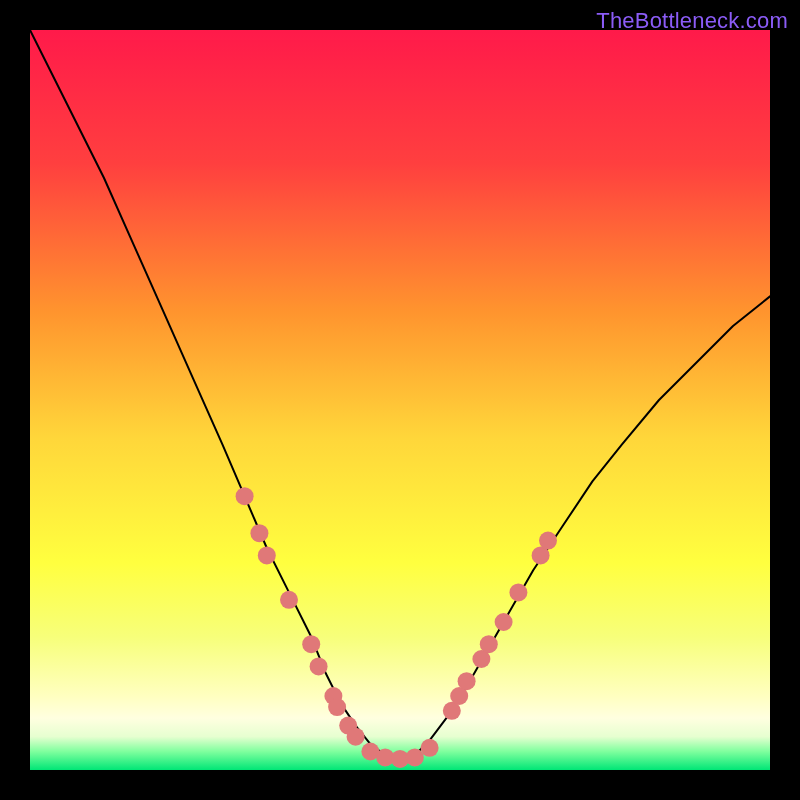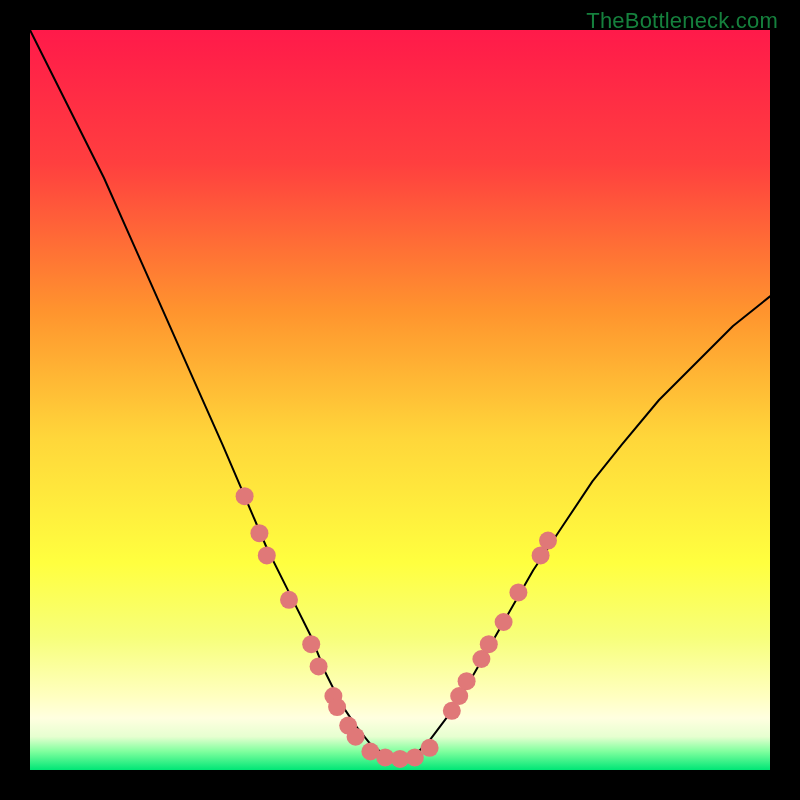--- a/index.html
+++ b/index.html
@@ -20,22 +20,22 @@
   #plot-area {
     position: absolute;
     left: 30px;
     top: 30px;
     width: 740px;
     height: 740px;
   }
   #watermark {
     position: absolute;
     top: 8px;
-    right: 22px;
-    color: #15803d;
+    right: 12px;
+    color: #8b5cf6;
     font-size: 22px;
     font-weight: 500;
     letter-spacing: 0.2px;
     z-index: 10;
   }
 </style>
 </head>
 <body>
 
 <div id="chart-container">

